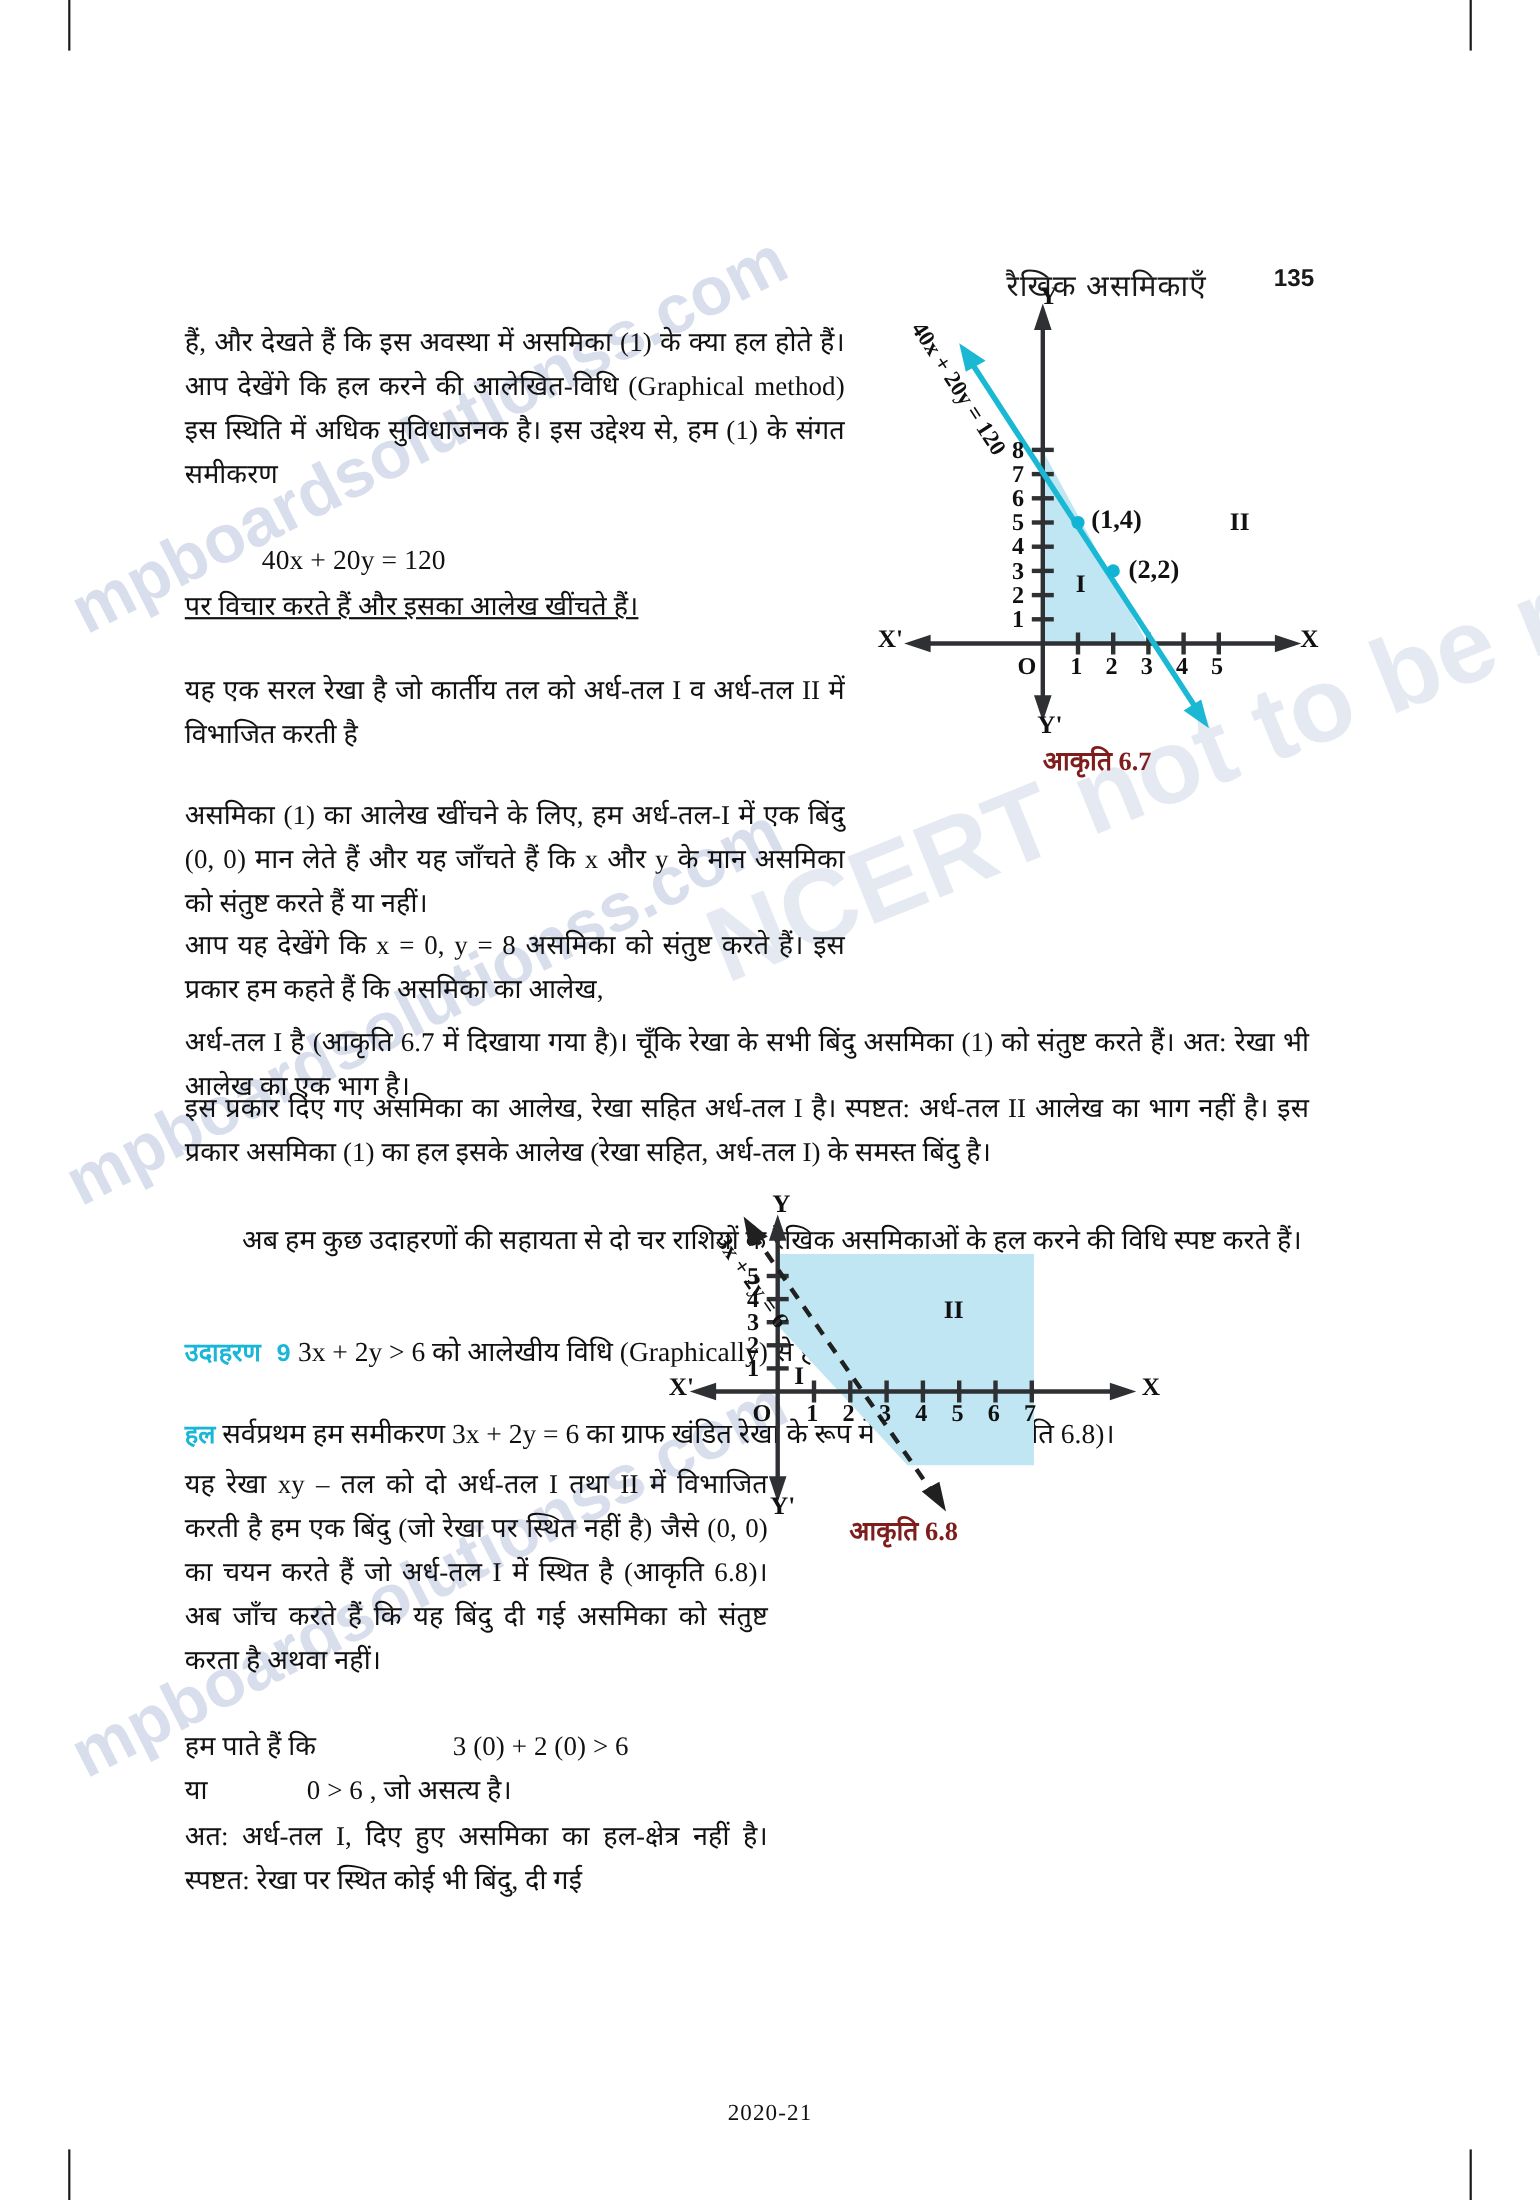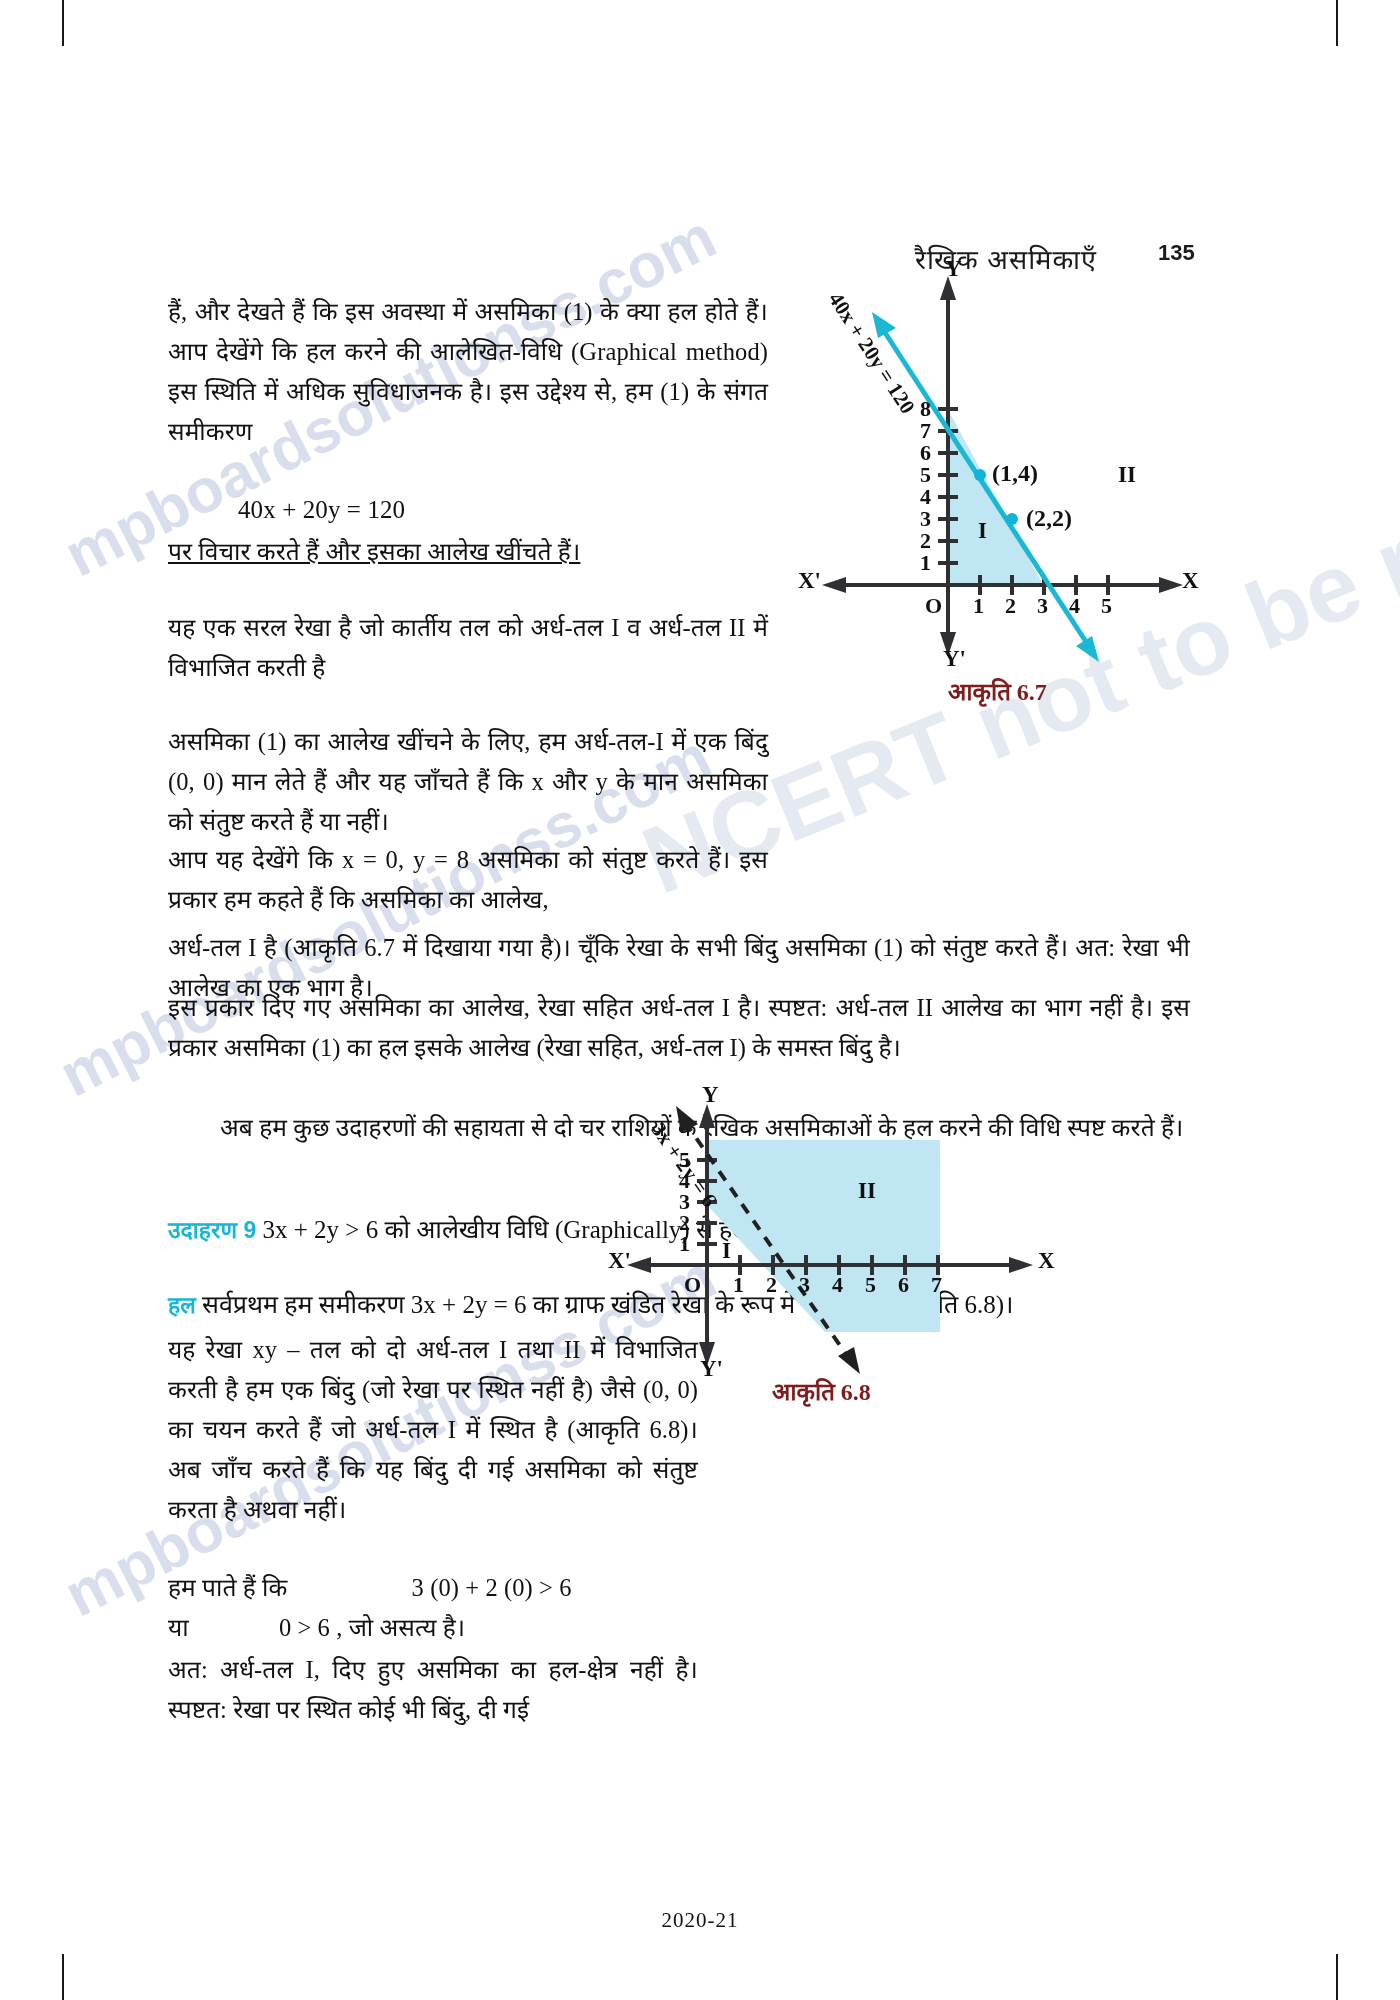--- a/index.html
+++ b/index.html
@@ -72,21 +72,21 @@
   .eqline{position:absolute;left:168px;width:1022px;font-size:25px;}
   .eqline .lhs{display:inline-block;margin-left:70px;}
   .eqline .tag{float:right;margin-right:190px;}
 
   .exheading{
     position:absolute;left:168px;width:1030px;
     font-size:25px;line-height:40px;
   }
   .tealkw{
     color:#19b6d8;font-weight:700;
-    font-family:Liberation Sans, sans-serif;
+    font-family:Liberation Mono, monospace;
     font-size:23px;
   }
 
   
   .fig{position:absolute;}
   .figcap{
     position:absolute;
     font-family:"Liberation Serif",serif;
     font-weight:700;font-size:24px;color:#7f1d1d;
     white-space:nowrap;

